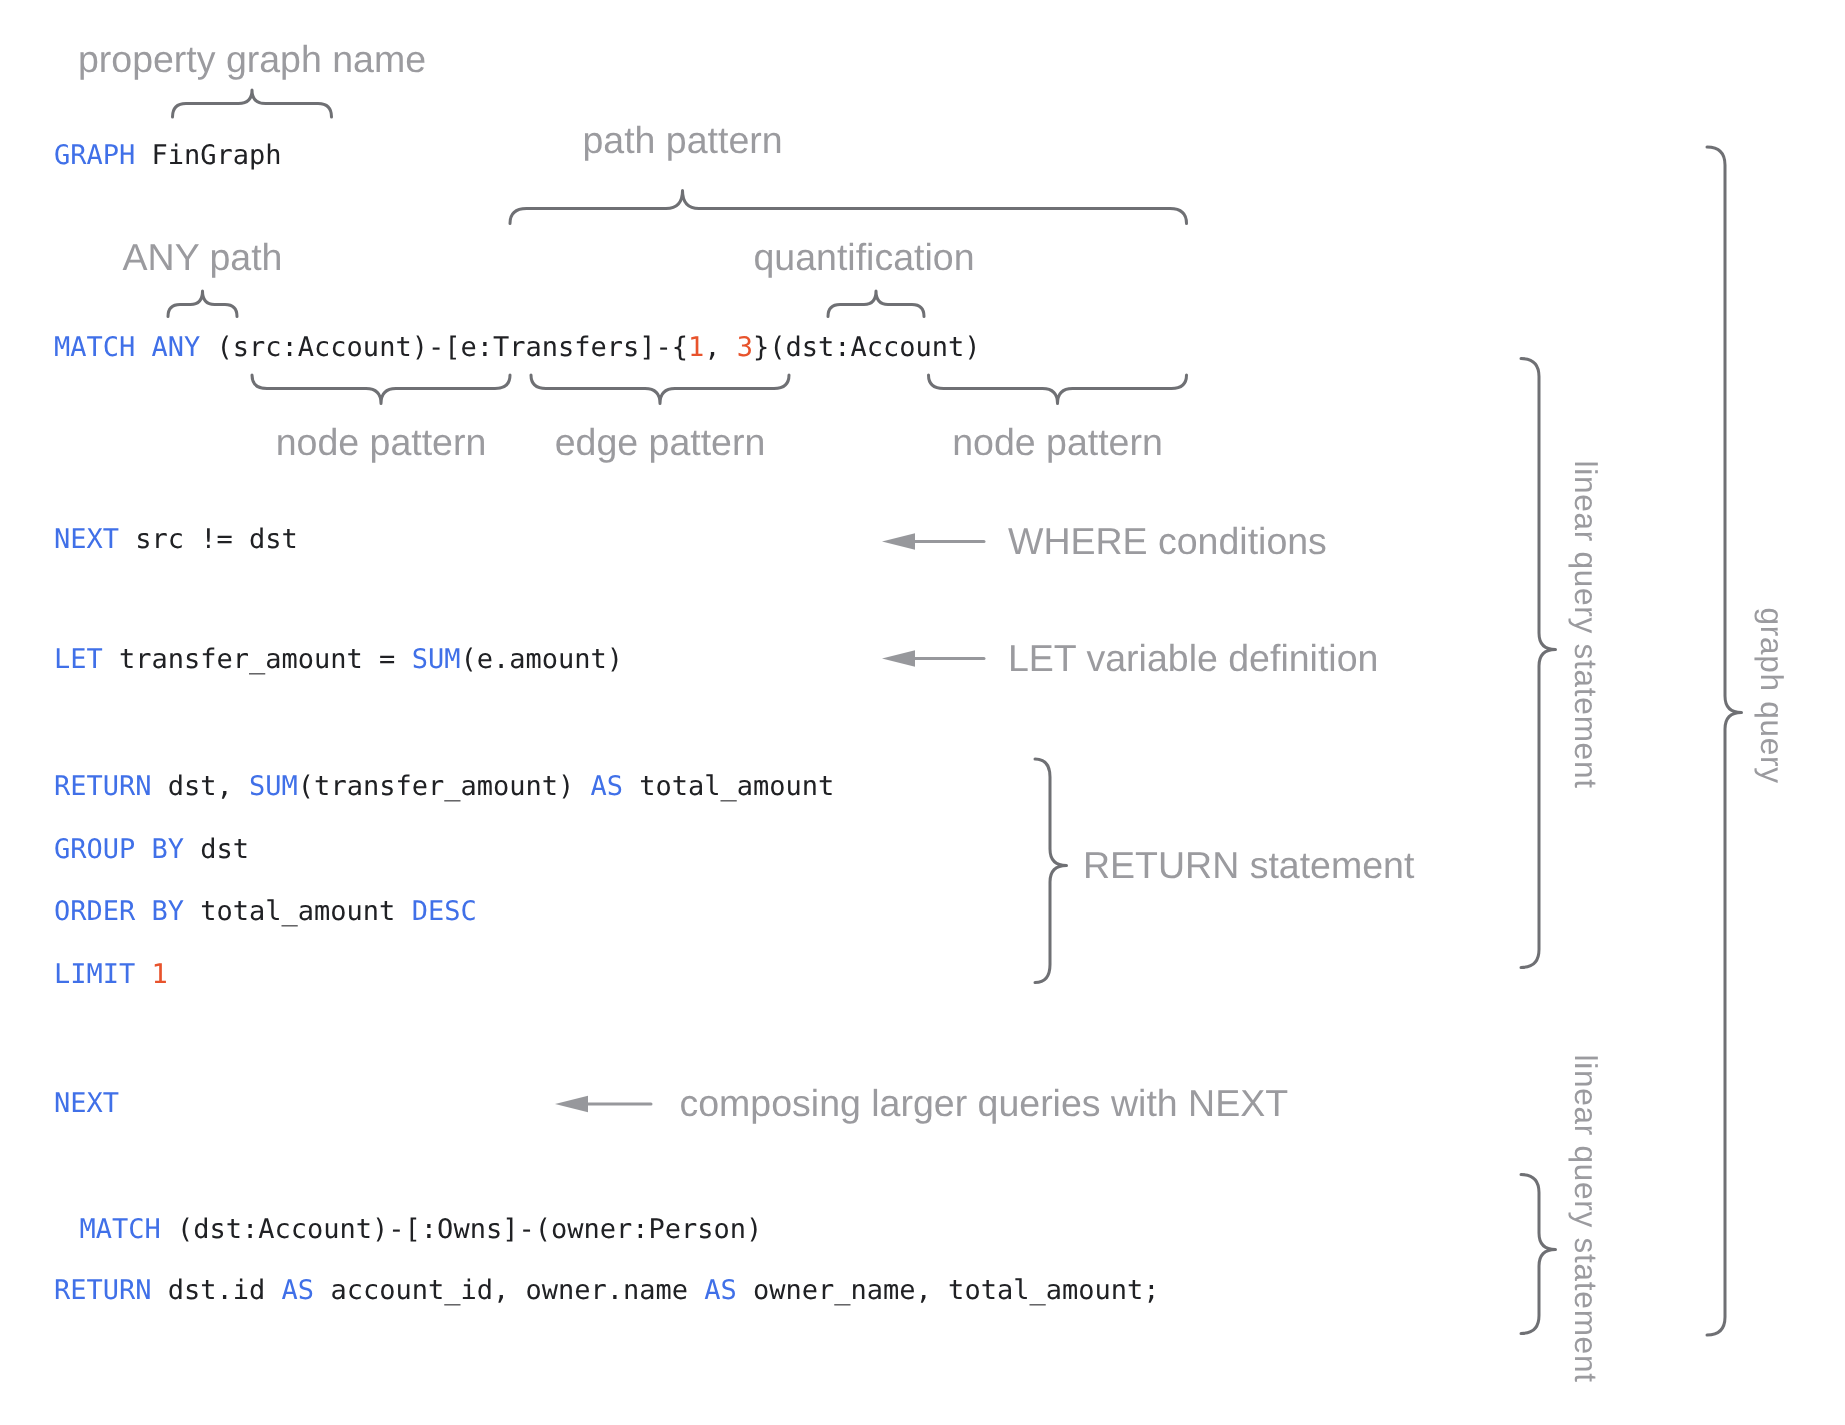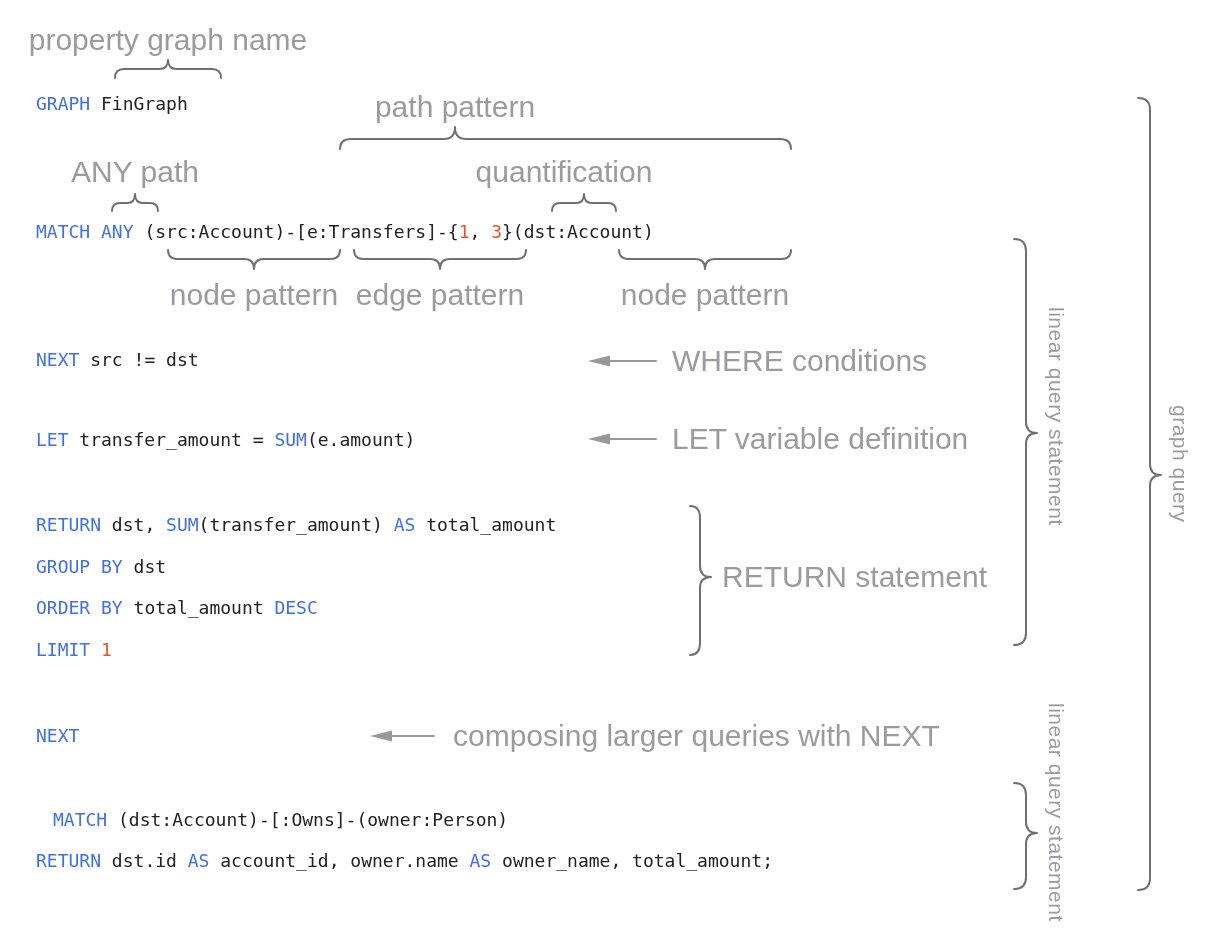--- a/index.html
+++ b/index.html
@@ -10,21 +10,21 @@
   
   .code-line{
     position:absolute;left:36px;height:26px;line-height:26px;white-space:pre;
     font-family:"DejaVu Sans Mono",monospace;font-size:18px;color:var(--code,#202124);
   }
   .code-line .kw{color:var(--kw,#4070e8);}
   .code-line .pl{color:var(--code,#202124);}
   .code-line .num{color:var(--num,#e8532c);}
   
   .lbl{
-    position:absolute;color:var(--label,#9b9b9f);font-size:30px;line-height:26px;
+    position:absolute;color:var(--label,#9b9b9f);font-size:25px;line-height:26px;
     white-space:nowrap;
   }
   .lbl.center{transform:translateX(-50%);}
   .vlbl{
     position:absolute;color:var(--label,#9b9b9f);font-size:21px;line-height:24px;
     writing-mode:vertical-rl;white-space:nowrap;letter-spacing:0.5px;
   }
   svg.overlay{position:absolute;left:0;top:0;pointer-events:none;}
   .brace{fill:none;stroke:var(--brace,#6f7074);stroke-width:2;stroke-linecap:round;stroke-linejoin:round;}
   .arrow-line{stroke:var(--arrow,#97989c);stroke-width:2;stroke-linecap:round;}
@@ -59,23 +59,23 @@
       <polygon class="arrow-head" points="588,439 610,433.5 610,444.5"></polygon>
       <line class="arrow-line" x1="607" y1="439" x2="656" y2="439"></line>
     </g>
     <g>
       <polygon class="arrow-head" points="370,736 392,730.5 392,741.5"></polygon>
       <line class="arrow-line" x1="389" y1="736" x2="434" y2="736"></line>
     </g>
   </svg>
 
   <div class="lbl center" style="left:168px;top:27px">property graph name</div>
-  <div class="lbl center" style="left:455px;top:94px">path pattern</div>
+  <div class="lbl center" style="left:455px;top:81px">path pattern</div>
   <div class="lbl center" style="left:135px;top:159px">ANY path</div>
-  <div class="lbl center" style="left:564px;top:159px">quantification</div>
+  <div class="lbl center" style="left:576px;top:159px">quantification</div>
   <div class="lbl center" style="left:254px;top:282px">node pattern</div>
   <div class="lbl center" style="left:440px;top:282px">edge pattern</div>
   <div class="lbl center" style="left:705px;top:282px">node pattern</div>
   <div class="lbl" style="left:672px;top:348px">WHERE conditions</div>
   <div class="lbl" style="left:672px;top:426px">LET variable definition</div>
   <div class="lbl" style="left:722px;top:564px">RETURN statement</div>
   <div class="lbl" style="left:453px;top:723px">composing larger queries with NEXT</div>
   <div class="vlbl" style="left:1044px;top:307px">linear query statement</div>
   <div class="vlbl" style="left:1168px;top:405px">graph query</div>
   <div class="vlbl" style="left:1044px;top:703px">linear query statement</div>

